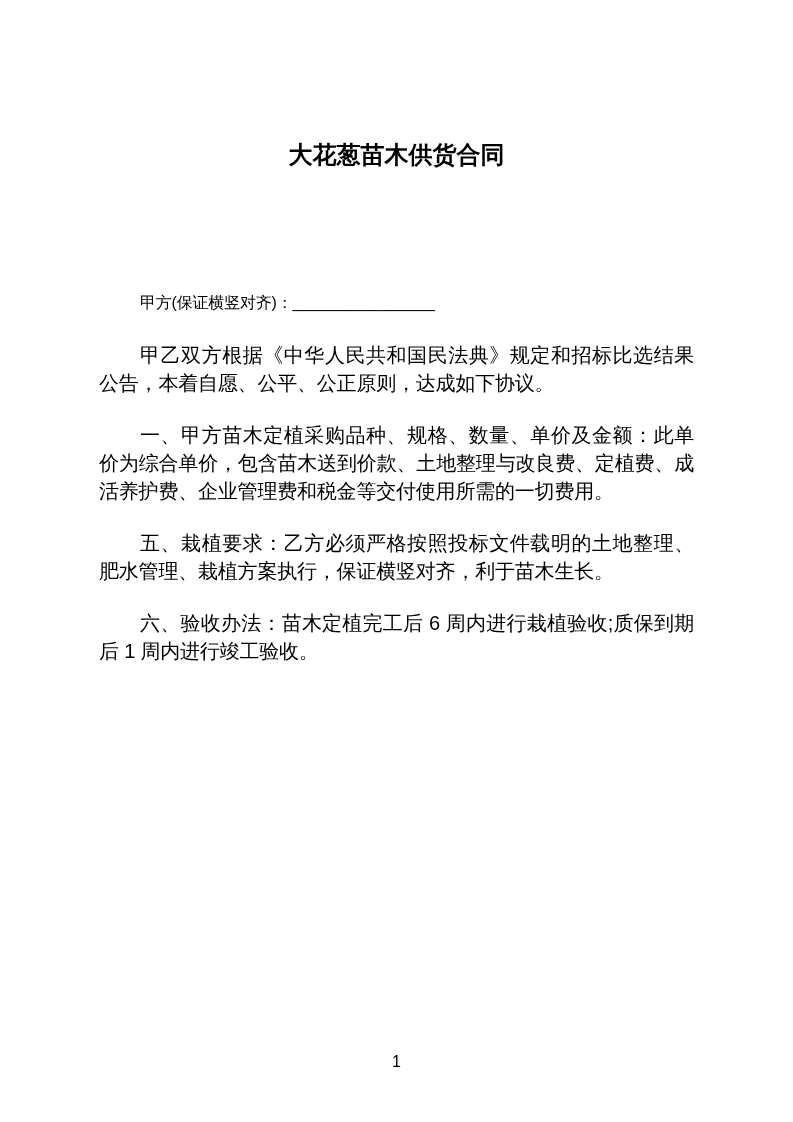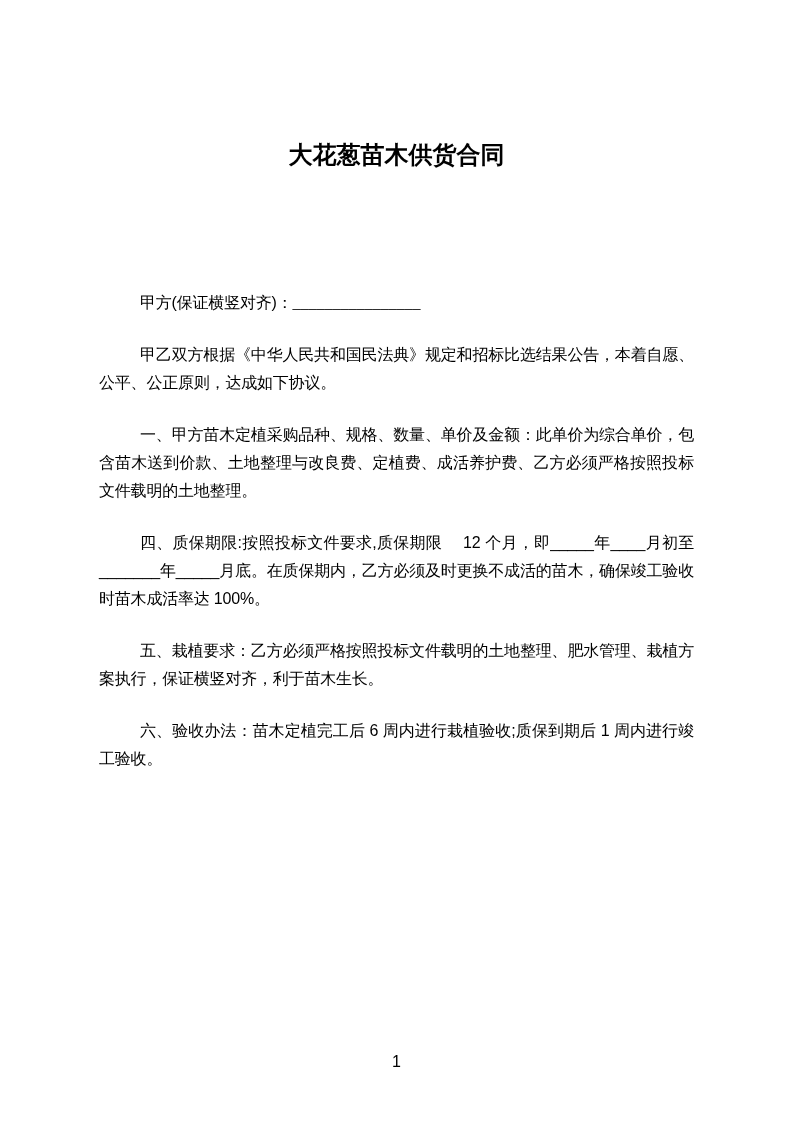--- a/index.html
+++ b/index.html
@@ -29,57 +29,55 @@
     font-size: 16px;
     line-height: 28px;
     text-indent: 41px;
     letter-spacing: -0.2px;
   }
   .party-a {
     margin-top: 119px;
   }
   .para {
     margin: 24px 99px 0 99px;
-    font-size: 16px;
+    font-size: 20px;
     line-height: 28px;
     text-indent: 41px;
     text-align: justify;
     letter-spacing: -0.2px;
   }
   .page-number {
     position: absolute;
     left: 0;
     right: 0;
     top: 1048px;
     text-align: center;
     font-size: 16px;
     line-height: 28px;
   }
   .blank {
     letter-spacing: 0;
-    font-family: Liberation Serif, serif;
   }
 </style>
 </head>
 <body>
 
 <div class="page">
 
   <h1 class="title">大花葱苗木供货合同</h1>
 
   <p class="party party-a"><span>甲方(保证横竖对齐)：</span><span class="blank">________________</span></p>
 
 
   <p class="para">甲乙双方根据《中华人民共和国民法典》规定和招标比选结果公告，本着自愿、公平、公正原则，达成如下协议。</p>
 
-  <p class="para">一、甲方苗木定植采购品种、规格、数量、单价及金额：此单价为综合单价，包含苗木送到价款、土地整理与改良费、定植费、成活养护费、乙方必须严格按照投标文件载明的土地整理。</p>
+  <p class="para">一、甲方苗木定植采购品种、规格、数量、单价及金额：此单价为综合单价，包含苗木送到价款、土地整理与改良费、定植费、成活养护费、企业管理费和税金等交付使用所需的一切费用。</p>
 
 
 
-  <p class="para">四、质保期限:按照投标文件要求,质保期限　 12 个月，即_____年____月初至_______年_____月底。在质保期内，乙方必须及时更换不成活的苗木，确保竣工验收时苗木成活率达 100%。</p>
 
   <p class="para">五、栽植要求：乙方必须严格按照投标文件载明的土地整理、肥水管理、栽植方案执行，保证横竖对齐，利于苗木生长。</p>
 
   <p class="para">六、验收办法：苗木定植完工后 6 周内进行栽植验收;质保到期后 1 周内进行竣工验收。</p>
 
   <div class="page-number">1</div>
 
 </div>
 
 </body></html>

